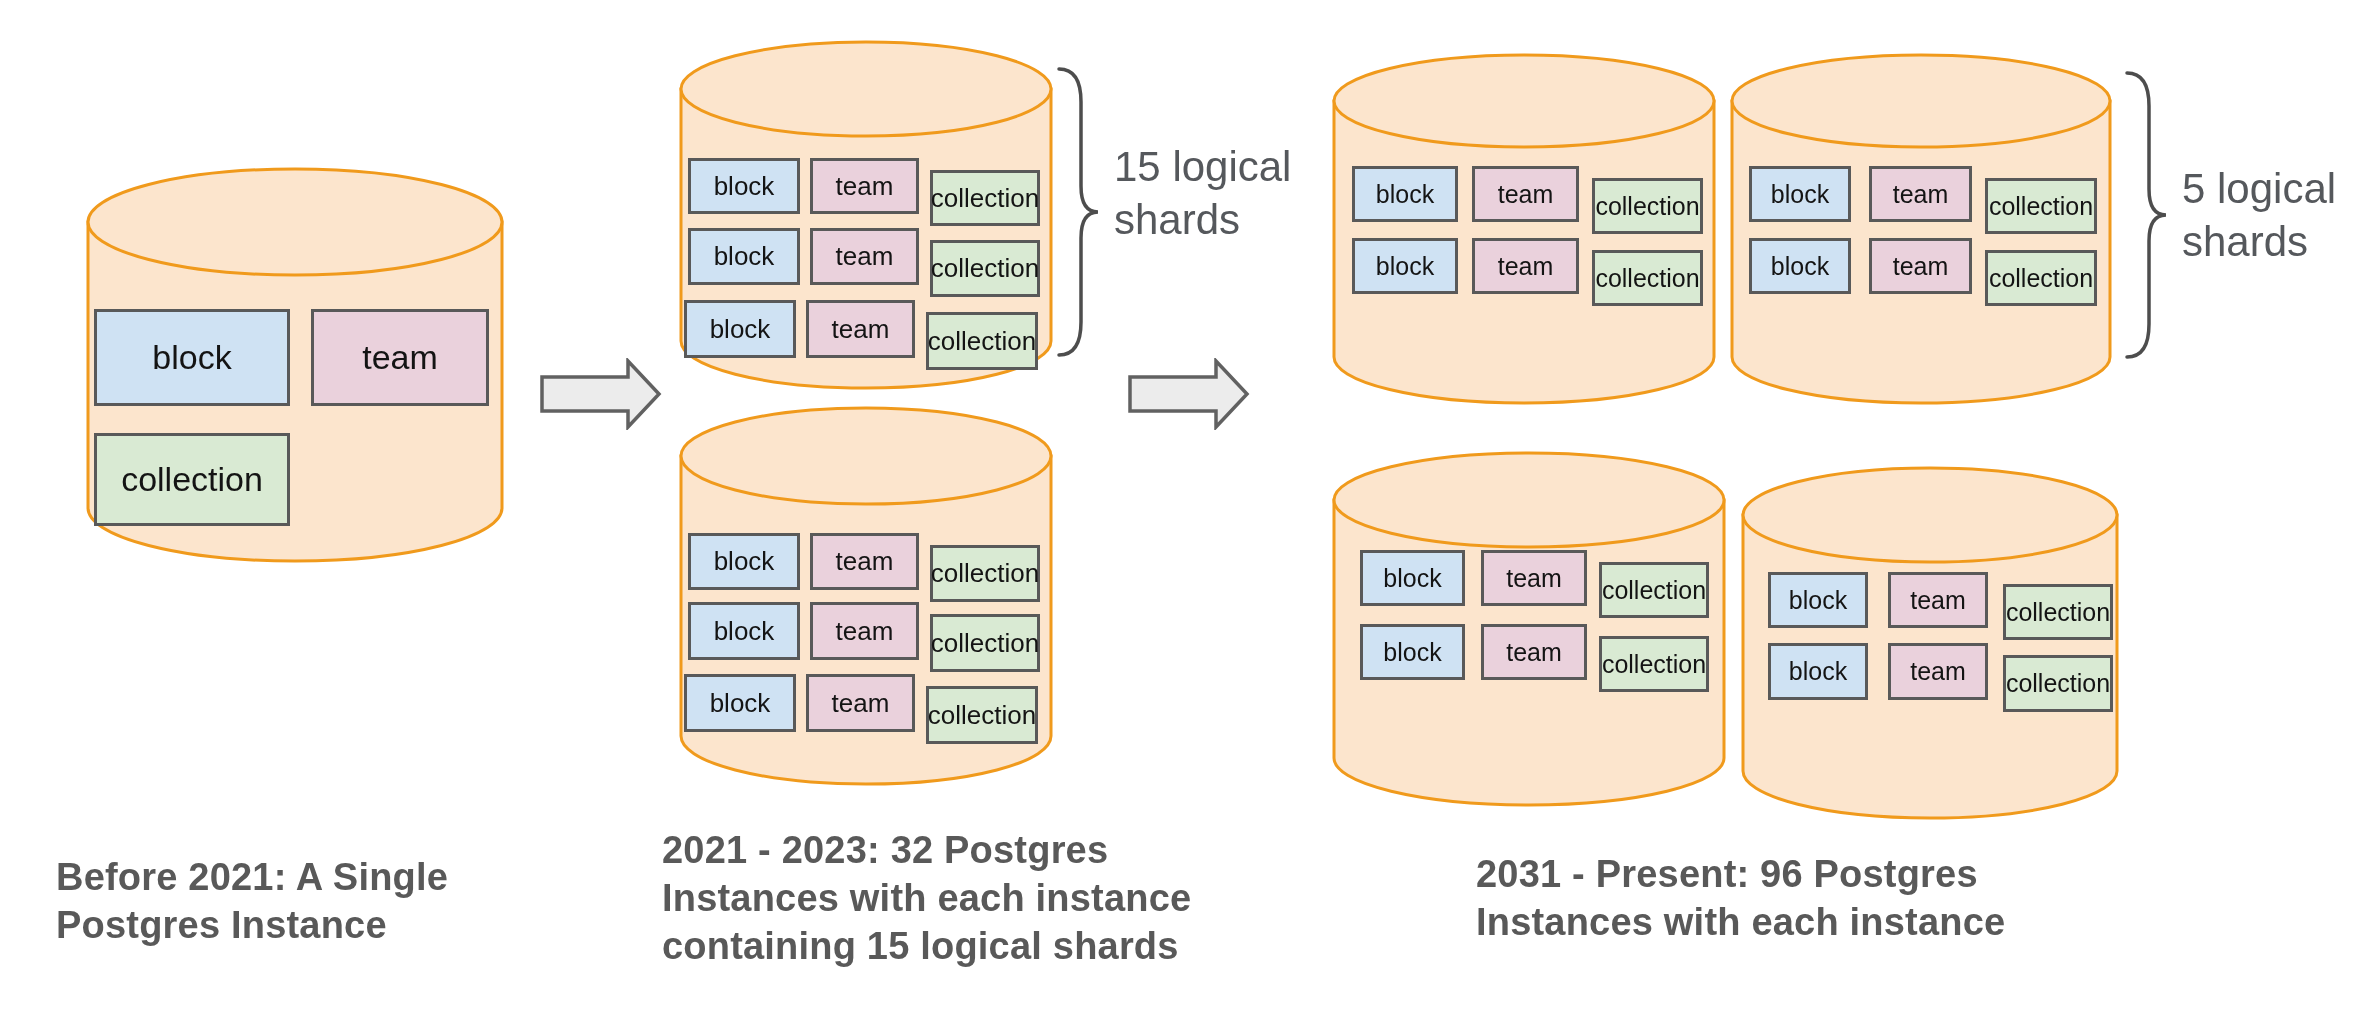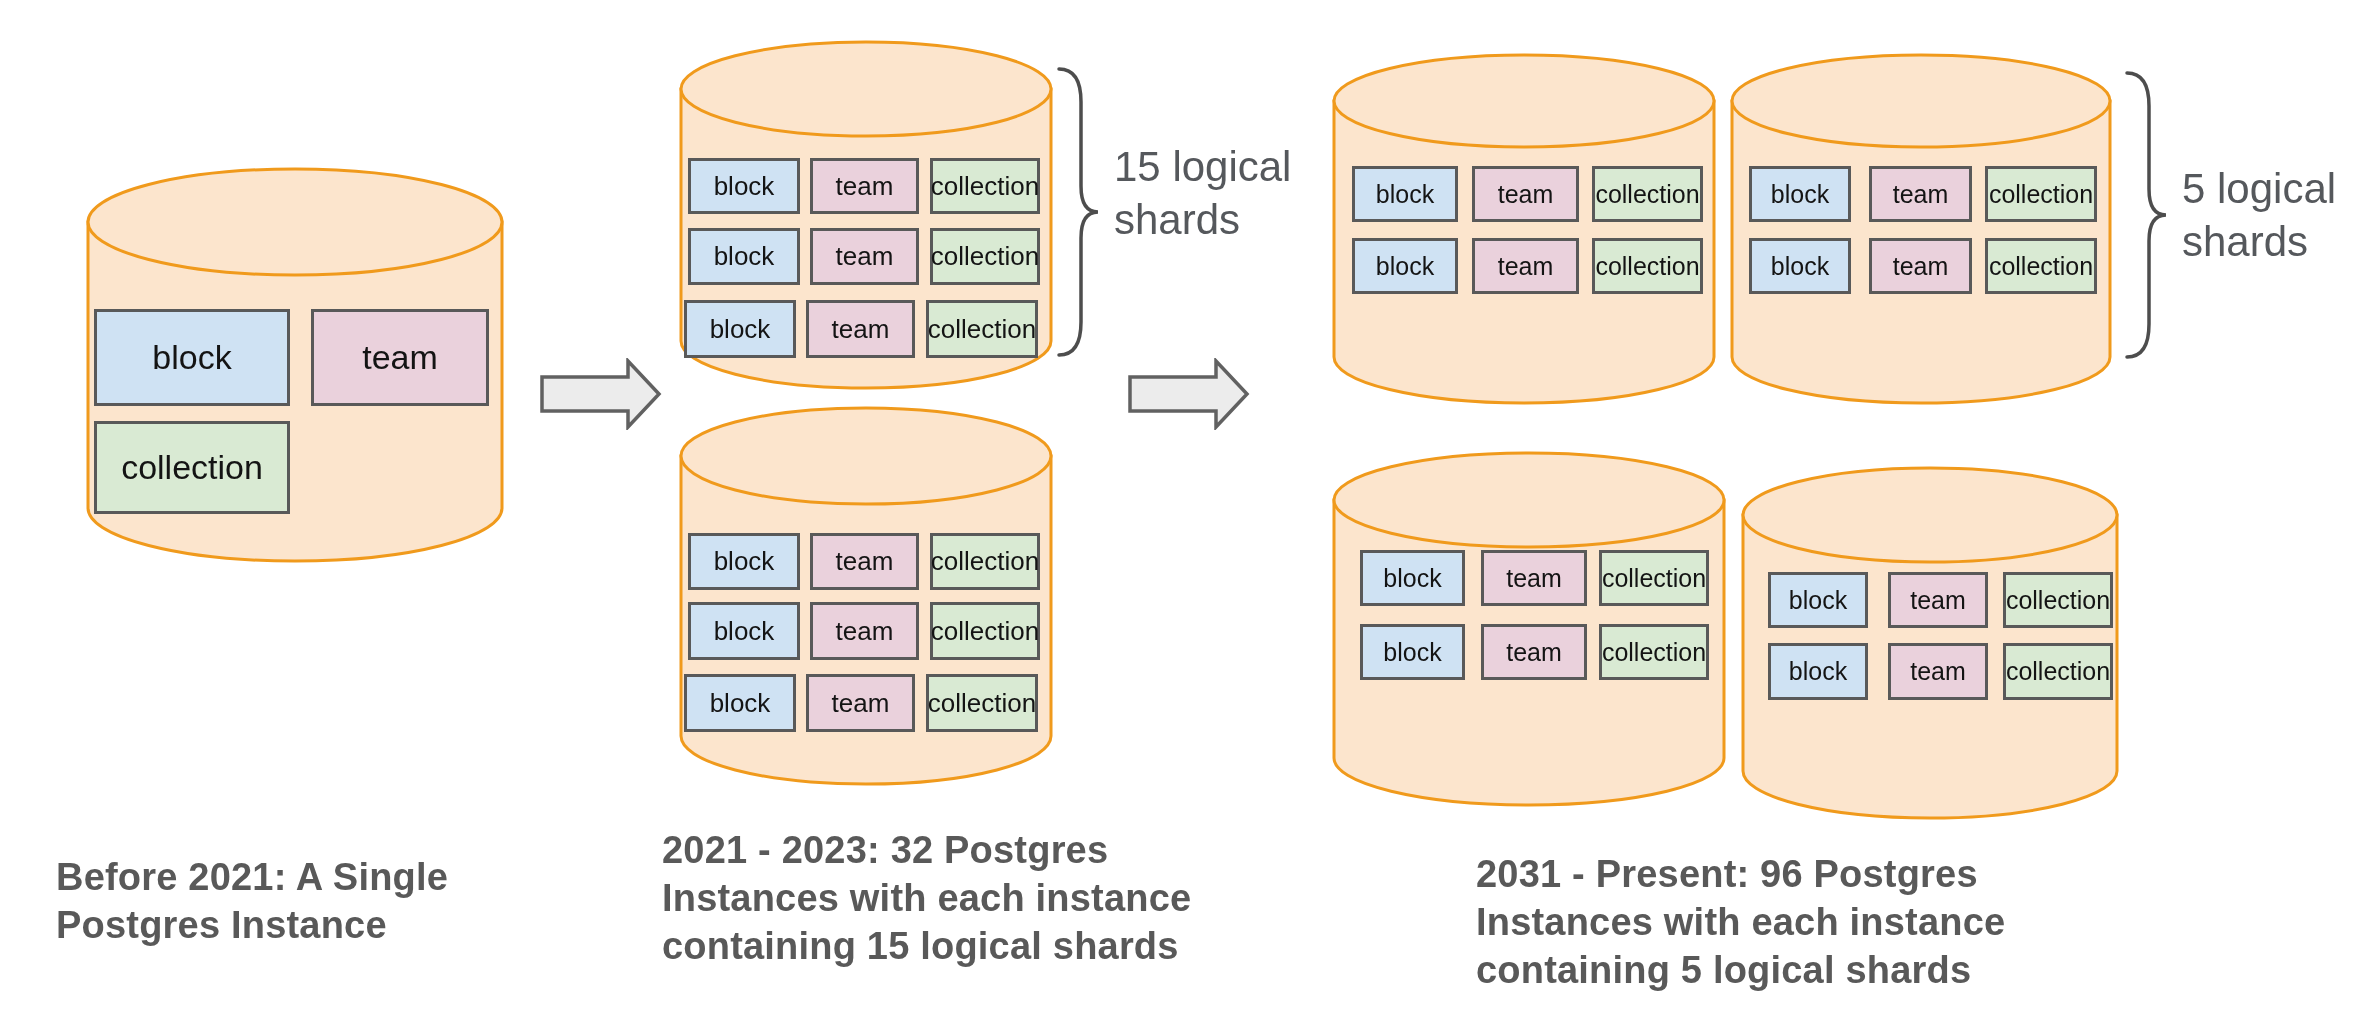--- a/index.html
+++ b/index.html
@@ -14,21 +14,21 @@
   .cyl-shape { fill:var(--cylinder-fill); stroke:var(--cylinder-stroke); stroke-width:3; }
 
   .tbox {
     position:absolute; box-sizing:border-box;
     display:flex; align-items:center; justify-content:center;
     border:3px solid var(--box-border);
     color:var(--box-text); white-space:nowrap;
   }
   .tbox.blue  { background:var(--block-fill); }
   .tbox.pink  { background:var(--team-fill); }
-  .tbox.green { background:var(--collection-fill); }
+  .tbox.green { background:var(--collection-fill);margin-top:12px; }
   .lg { font-size:34px; }
   .md { font-size:26px; }
   .sm { font-size:25px; }
 
   .caption {
     position:absolute; font-weight:700; font-size:38px; line-height:48px;
     color:var(--caption-text); letter-spacing:0.2px;margin-left:8px;
   }
   .shard-label {
     position:absolute; font-weight:400; font-size:42px; line-height:53px;
@@ -190,17 +190,16 @@
     <div class="tbox blue sm" style="left:1768px;top:572px;width:100px;height:56px">block</div>
     <div class="tbox pink sm" style="left:1888px;top:572px;width:100px;height:56px">team</div>
     <div class="tbox green sm" style="left:2003px;top:572px;width:110px;height:56px">collection</div>
     <div class="tbox blue sm" style="left:1768px;top:643px;width:100px;height:57px">block</div>
     <div class="tbox pink sm" style="left:1888px;top:643px;width:100px;height:57px">team</div>
     <div class="tbox green sm" style="left:2003px;top:643px;width:110px;height:57px">collection</div>
 
     <div class="caption" style="left:1468px;top:850px;width:600px">
       <div>2031 - Present: 96 Postgres</div>
       <div>Instances with each instance</div>
-      <div>containing 5 logical shards</div>
     </div>
   </div>
 
 </div>
 
 </body></html>

